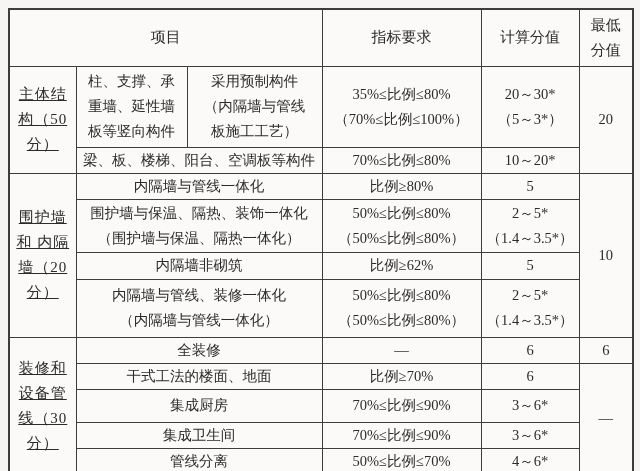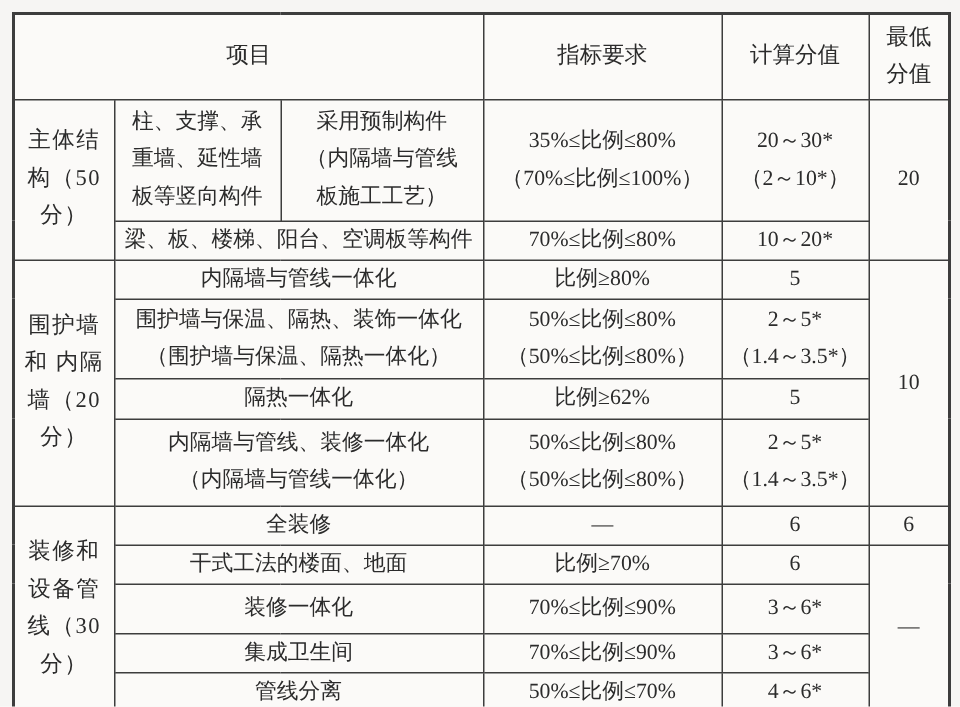--- a/index.html
+++ b/index.html
@@ -31,21 +31,21 @@
     text-align:center;
     vertical-align:middle;
     white-space:pre-line;
     font-weight:normal;
     font-size:14.5px;
     line-height:25px;
     padding:0 2px;
     overflow:hidden;
   }
   th{font-size:15px;}
-  .cat{font-size:15px;letter-spacing:1px;}
+  .cat{font-size:15px;letter-spacing:1px;text-decoration:underline;}
 </style>
 </head>
 <body>
 
 <div class="page">
   <table class="score-table">
     <colgroup>
       <col style="width:67px">
       <col style="width:111px">
       <col style="width:135px">
@@ -69,21 +69,21 @@
 分）</td>
       <td>柱、支撑、承
 重墙、延性墙
 板等竖向构件</td>
       <td>采用预制构件
 （内隔墙与管线
 板施工工艺）</td>
       <td>35%≤比例≤80%
 （70%≤比例≤100%）</td>
       <td>20～30*
-（2～10*）</td>
+（5～3*）</td>
       <td rowspan="2">20</td>
     </tr>
 
     <tr style="height:26px">
       <td colspan="2">梁、板、楼梯、阳台、空调板等构件</td>
       <td>70%≤比例≤80%</td>
       <td>10～20*</td>
     </tr>
 
     <tr style="height:25px">
@@ -100,21 +100,21 @@
     <tr style="height:53px">
       <td colspan="2">围护墙与保温、隔热、装饰一体化
 （围护墙与保温、隔热一体化）</td>
       <td>50%≤比例≤80%
 （50%≤比例≤80%）</td>
       <td>2～5*
 （1.4～3.5*）</td>
     </tr>
 
     <tr style="height:27px">
-      <td colspan="2">隔热一体化</td>
+      <td colspan="2">内隔墙非砌筑</td>
       <td>比例≥62%</td>
       <td>5</td>
     </tr>
 
     <tr style="height:58px">
       <td colspan="2">内隔墙与管线、装修一体化
 （内隔墙与管线一体化）</td>
       <td>50%≤比例≤80%
 （50%≤比例≤80%）</td>
       <td>2～5*
@@ -133,21 +133,21 @@
     </tr>
 
     <tr style="height:25px">
       <td colspan="2">干式工法的楼面、地面</td>
       <td>比例≥70%</td>
       <td>6</td>
       <td rowspan="4">—</td>
     </tr>
 
     <tr style="height:33px">
-      <td colspan="2">装修一体化</td>
+      <td colspan="2">集成厨房</td>
       <td>70%≤比例≤90%</td>
       <td>3～6*</td>
     </tr>
 
     <tr style="height:25px">
       <td colspan="2">集成卫生间</td>
       <td>70%≤比例≤90%</td>
       <td>3～6*</td>
     </tr>
 

